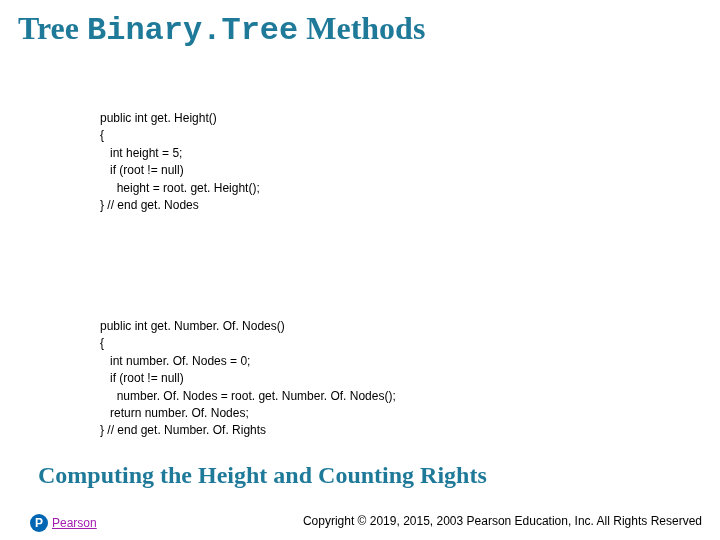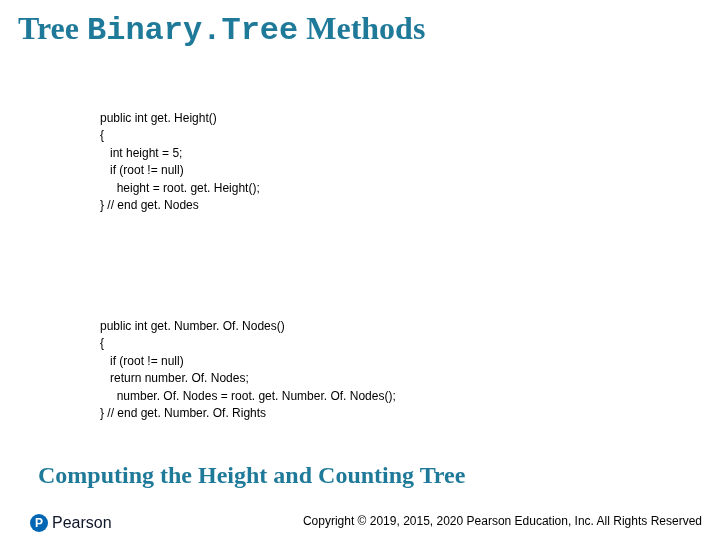--- a/index.html
+++ b/index.html
@@ -68,22 +68,23 @@
     border-radius: 50%;
     font-family: Arial, sans-serif;
     font-weight: bold;
     font-size: 12px;
     display: flex;
     align-items: center;
     justify-content: center;
   }
   .logo-text {
     font-family: Arial, sans-serif;
-    font-size: 16px;
-    color: #0f172a;
+    font-size: 12px;
+    color: #a21caf;
+    text-decoration: underline;
   }
 </style>
 </head>
 <body>
 
 <div class="title">
   <span>Tree </span><span class="mono">Binary.Tree</span><span> Methods</span>
 </div>
 
 <div class="code-block first">
@@ -91,26 +92,27 @@
   <div class="code-line">{</div>
   <div class="code-line">   int height = 5;</div>
   <div class="code-line">   if (root != null)</div>
   <div class="code-line">     height = root. get. Height();</div>
   <div class="code-line">} // end get. Nodes</div>
 </div>
 
 <div class="code-block second">
   <div class="code-line">public int get. Number. Of. Nodes()</div>
   <div class="code-line">{</div>
+  <div class="code-line">   int number. Of. Nodes = 0;</div>
   <div class="code-line">   if (root != null)</div>
+  <div class="code-line">     number. Of. Nodes = root. get. Number. Of. Nodes();</div>
   <div class="code-line">   return number. Of. Nodes;</div>
-  <div class="code-line">     number. Of. Nodes = root. get. Number. Of. Nodes();</div>
   <div class="code-line">} // end get. Number. Of. Rights</div>
 </div>
 
-<div class="subtitle">Computing the Height and Counting Tree</div>
+<div class="subtitle">Computing the Height and Counting Rights</div>
 
 <div class="logo">
   <div class="logo-p">P</div>
   <div class="logo-text">Pearson</div>
 </div>
 
-<div class="footer">Copyright © 2019, 2015, 2020 Pearson Education, Inc. All Rights Reserved</div>
+<div class="footer">Copyright © 2019, 2015, 2003 Pearson Education, Inc. All Rights Reserved</div>
 
 </body></html>

